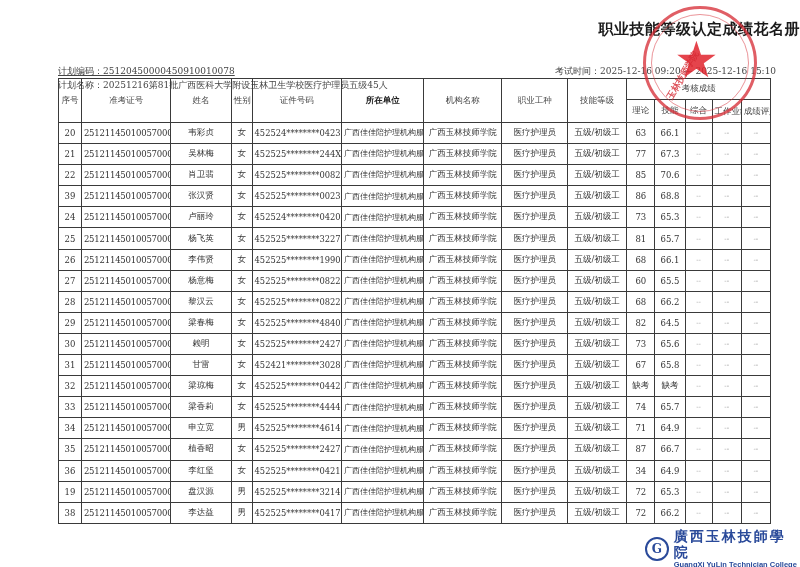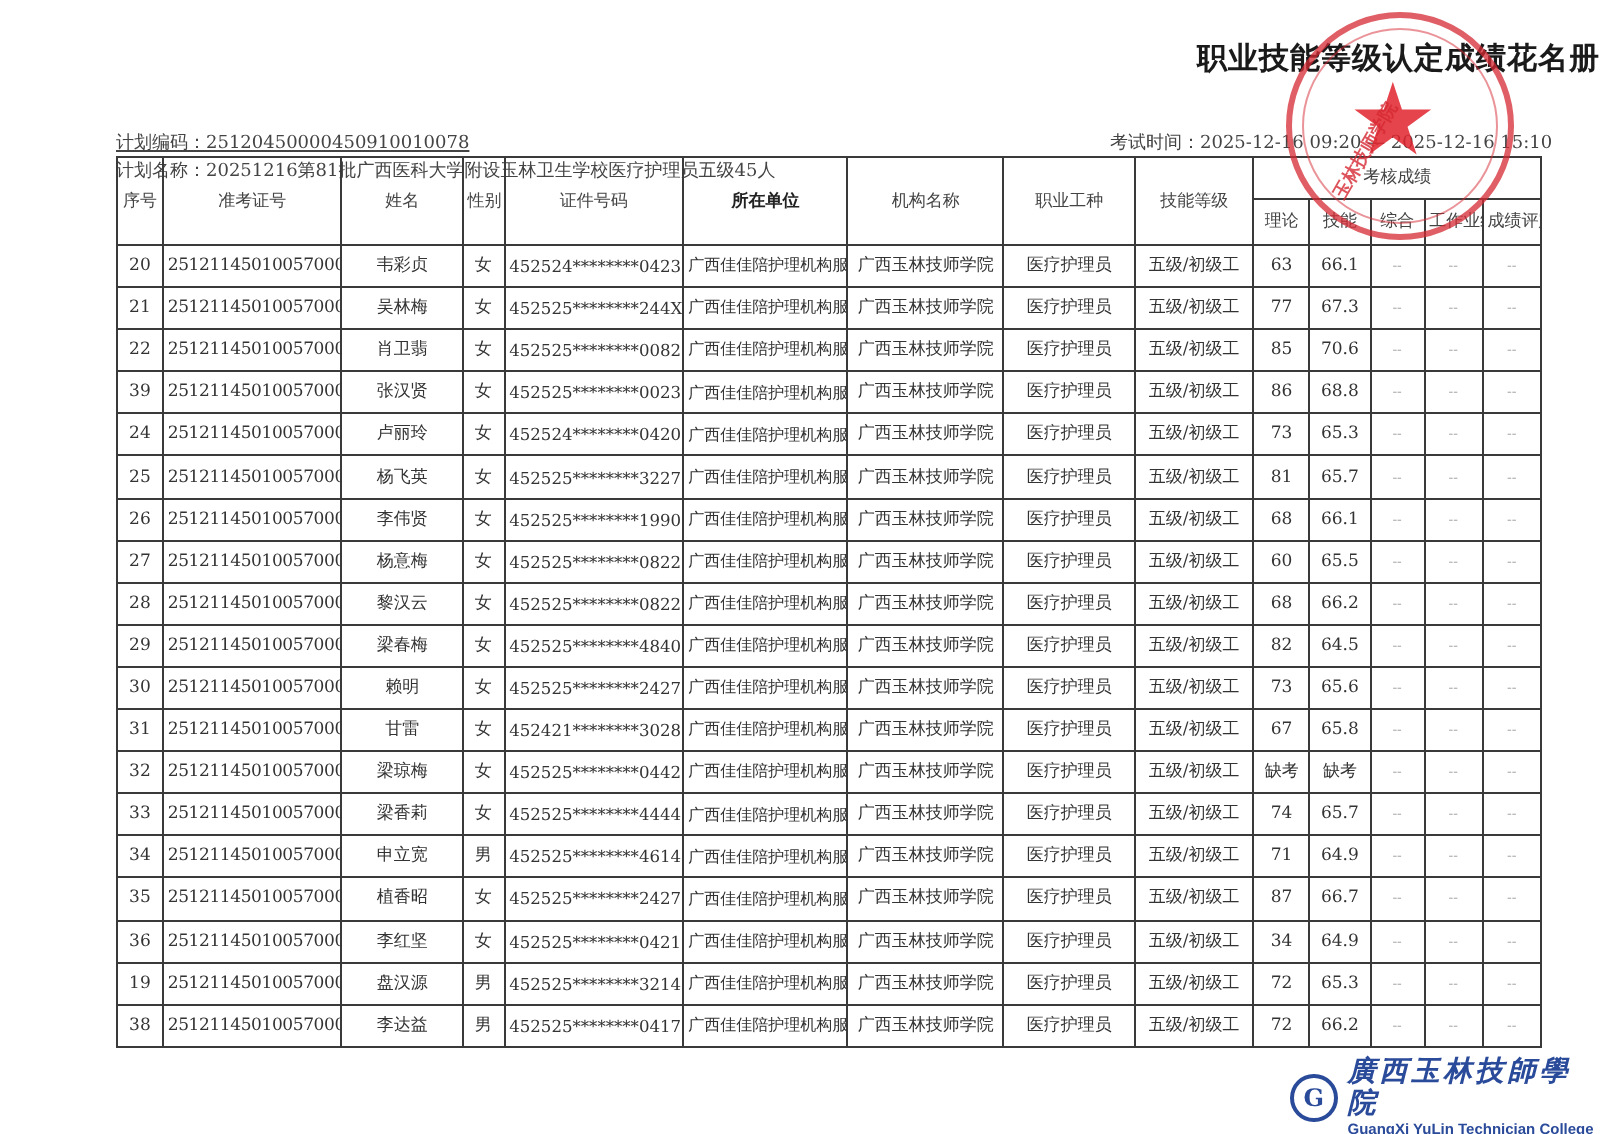--- a/index.html
+++ b/index.html
@@ -56,21 +56,21 @@
   }
   .logo {
     position:absolute; left:645px; top:528px; display:flex; align-items:center;
   }
   .logo .emblem {
     width:24px; height:24px; border-radius:50%; border:2px solid #2a4a9a;
     display:flex; align-items:center; justify-content:center;
     color:#2a4a9a; font-weight:bold; font-size:12px; box-sizing:border-box;
   }
   .logo .txt { margin-left:5px; color:#2a4a9a; }
-  .logo .cn { font-size:14px; font-style:italic; font-weight:bold; letter-spacing:2px; line-height:16px; }
+  .logo .cn { font-size:14px; font-weight:bold; letter-spacing:2px; line-height:16px; }
   .logo .en { font-size:7.5px; font-family:"Liberation Sans",sans-serif; font-weight:bold; line-height:9px; }
 </style>
 </head>
 <body>
 
 <div class="title">职业技能等级认定成绩花名册</div>
 
 <div class="meta plan-name">
   <span>计划名称：</span><span>20251216第81批广西医科大学附设玉林卫生学校医疗护理员五级45人</span>
 </div>

